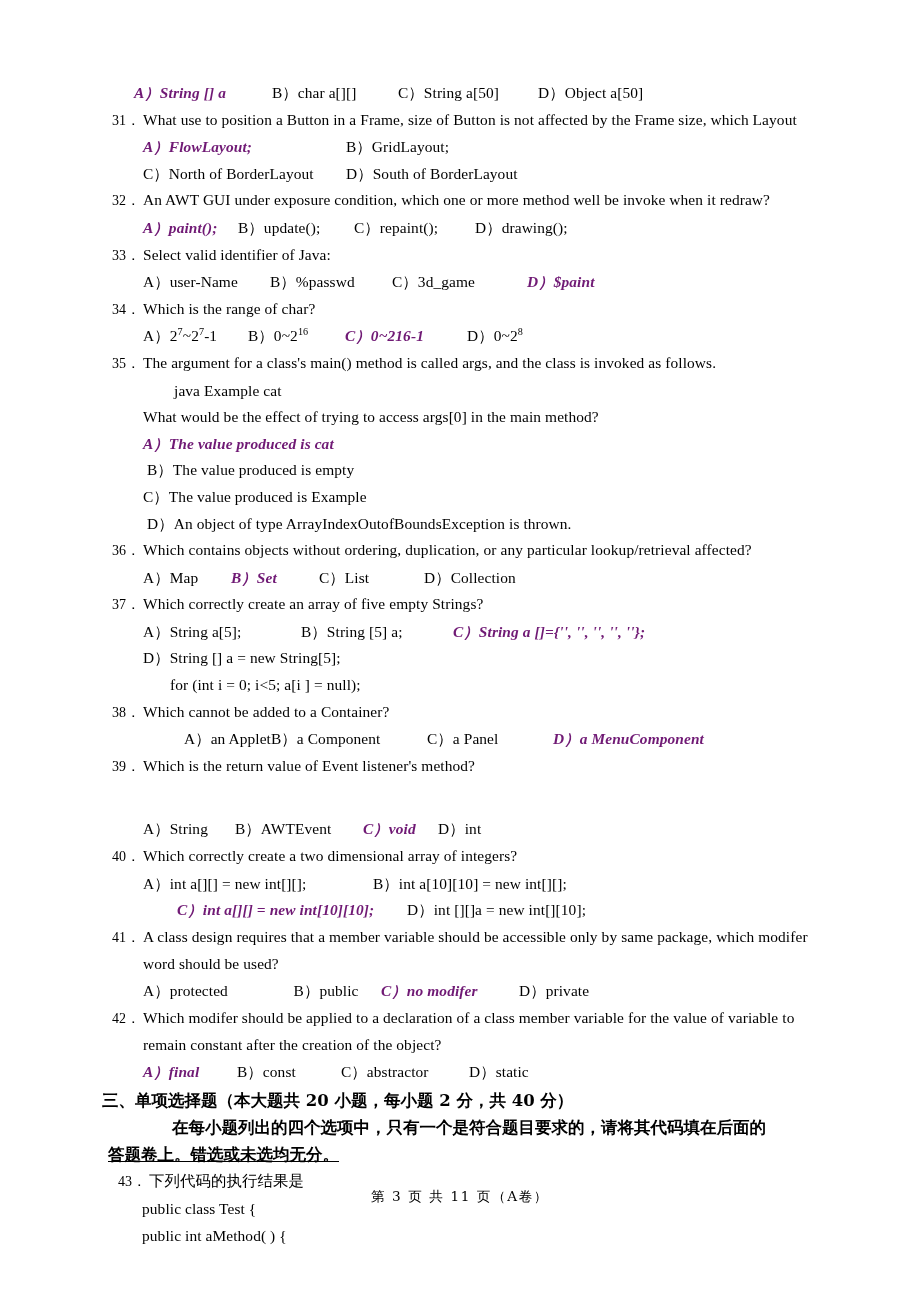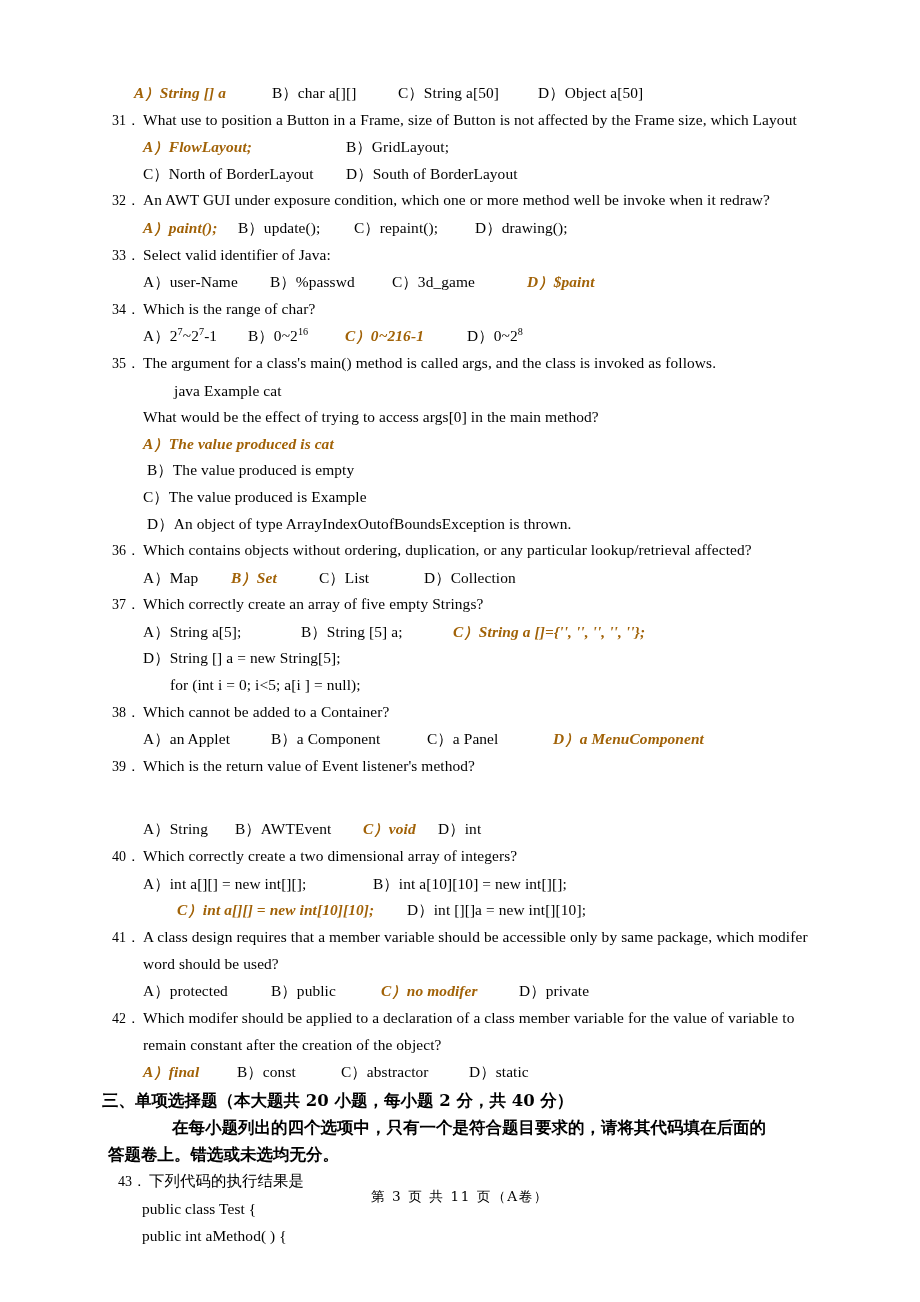--- a/index.html
+++ b/index.html
@@ -45,21 +45,21 @@
   }
   .qtext { }
 
   
   .ind-opt   { padding-left: 31px; }   
   .ind-cont  { padding-left: 31px; }   
   .ind-deep  { padding-left: 62px; }
 
   
   .ans {
-    color: #a16207;
+    color: #701a75;
     font-weight: bold;
     font-style: italic;
   }
 
   
   .op { display: inline-block; vertical-align: baseline; }
 
   sup { font-size: 0.66em; vertical-align: super; line-height: 0; }
 
   
@@ -171,21 +171,21 @@
     <span class="op">D）String [] a = new String[5];</span>
   </div>
   <div class="line" style="padding-left:58px;">
     <span>for (int i = 0; i&lt;5; a[i ] = null);</span>
   </div>
 
   <div class="line">
     <span class="qnum">38．</span><span class="qtext">Which cannot be added to a Container?</span>
   </div>
   <div class="line ind-opt">
-    <span class="op" style="width:128px;">A）an Applet</span><span class="op" style="width:156px;">B）a Component</span><span class="op" style="width:126px;">C）a Panel</span><span class="op ans">D）a MenuComponent</span>
+    <span class="op" style="width:128px;text-align:right;">A）an Applet</span><span class="op" style="width:156px;">B）a Component</span><span class="op" style="width:126px;">C）a Panel</span><span class="op ans">D）a MenuComponent</span>
   </div>
 
   <div class="line">
     <span class="qnum">39．</span><span class="qtext">Which is the return value of Event listener's method?</span>
   </div>
   <div class="line ind-opt">
     <span class="op" style="width:92px;">A）String</span><span class="op" style="width:128px;">B）AWTEvent</span><span class="op ans" style="width:75px;margin-top:36px;">C）void</span><span class="op">D）int</span>
   </div>
 
   <div class="line">
@@ -198,40 +198,40 @@
     <span class="op ans" style="width:230px;margin-left:34px;">C）int a[][] = new int[10][10];</span><span class="op">D）int [][]a = new int[][10];</span>
   </div>
 
   <div class="line">
     <span class="qnum">41．</span><span class="qtext">A class design requires that a member variable should be accessible only by same package, which modifer</span>
   </div>
   <div class="line ind-cont">
     <span>word should be used?</span>
   </div>
   <div class="line ind-opt">
-    <span class="op" style="width:128px;">A）protected</span><span class="op" style="width:110px;">B）public</span><span class="op ans" style="width:138px;">C）no modifer</span><span class="op">D）private</span>
+    <span class="op" style="width:128px;">A）protected</span><span class="op" style="width:110px;text-align:center;">B）public</span><span class="op ans" style="width:138px;">C）no modifer</span><span class="op">D）private</span>
   </div>
 
   <div class="line">
     <span class="qnum">42．</span><span class="qtext">Which modifer should be applied to a declaration of a class member variable for the value of variable to</span>
   </div>
   <div class="line ind-cont">
     <span>remain constant after the creation of the object?</span>
   </div>
   <div class="line ind-opt">
     <span class="op ans" style="width:94px;">A）final</span><span class="op" style="width:104px;">B）const</span><span class="op" style="width:128px;">C）abstractor</span><span class="op">D）static</span>
   </div>
 
   <div class="cn cn-head" style="margin-top:2px;">
     <span>三、单项选择题（本大题共 20 小题，每小题 2 分，共 40 分）</span>
   </div>
   <div class="cn cn-body cn-indent">
     <span>在每小题列出的四个选项中，只有一个是符合题目要求的，请将其代码填在后面的</span>
   </div>
-  <div class="cn cn-body" style="padding-left:0px;position:relative;left:-4px;">
+  <div class="cn cn-body" style="padding-left:0px;position:relative;left:-4px;text-decoration:underline;">
     <span>答题卷上。错选或未选均无分。</span>
   </div>
 
   <div class="line" style="padding-left:6px;">
     <span class="qnum">43．</span><span class="qtext" style="font-family:'DejaVu Serif','Liberation Serif',serif;margin-top:8px;">下列代码的执行结果是</span>
   </div>
   <div class="line" style="padding-left:30px;">
     <span>public class Test {</span>
   </div>
   <div class="line" style="padding-left:30px;">

